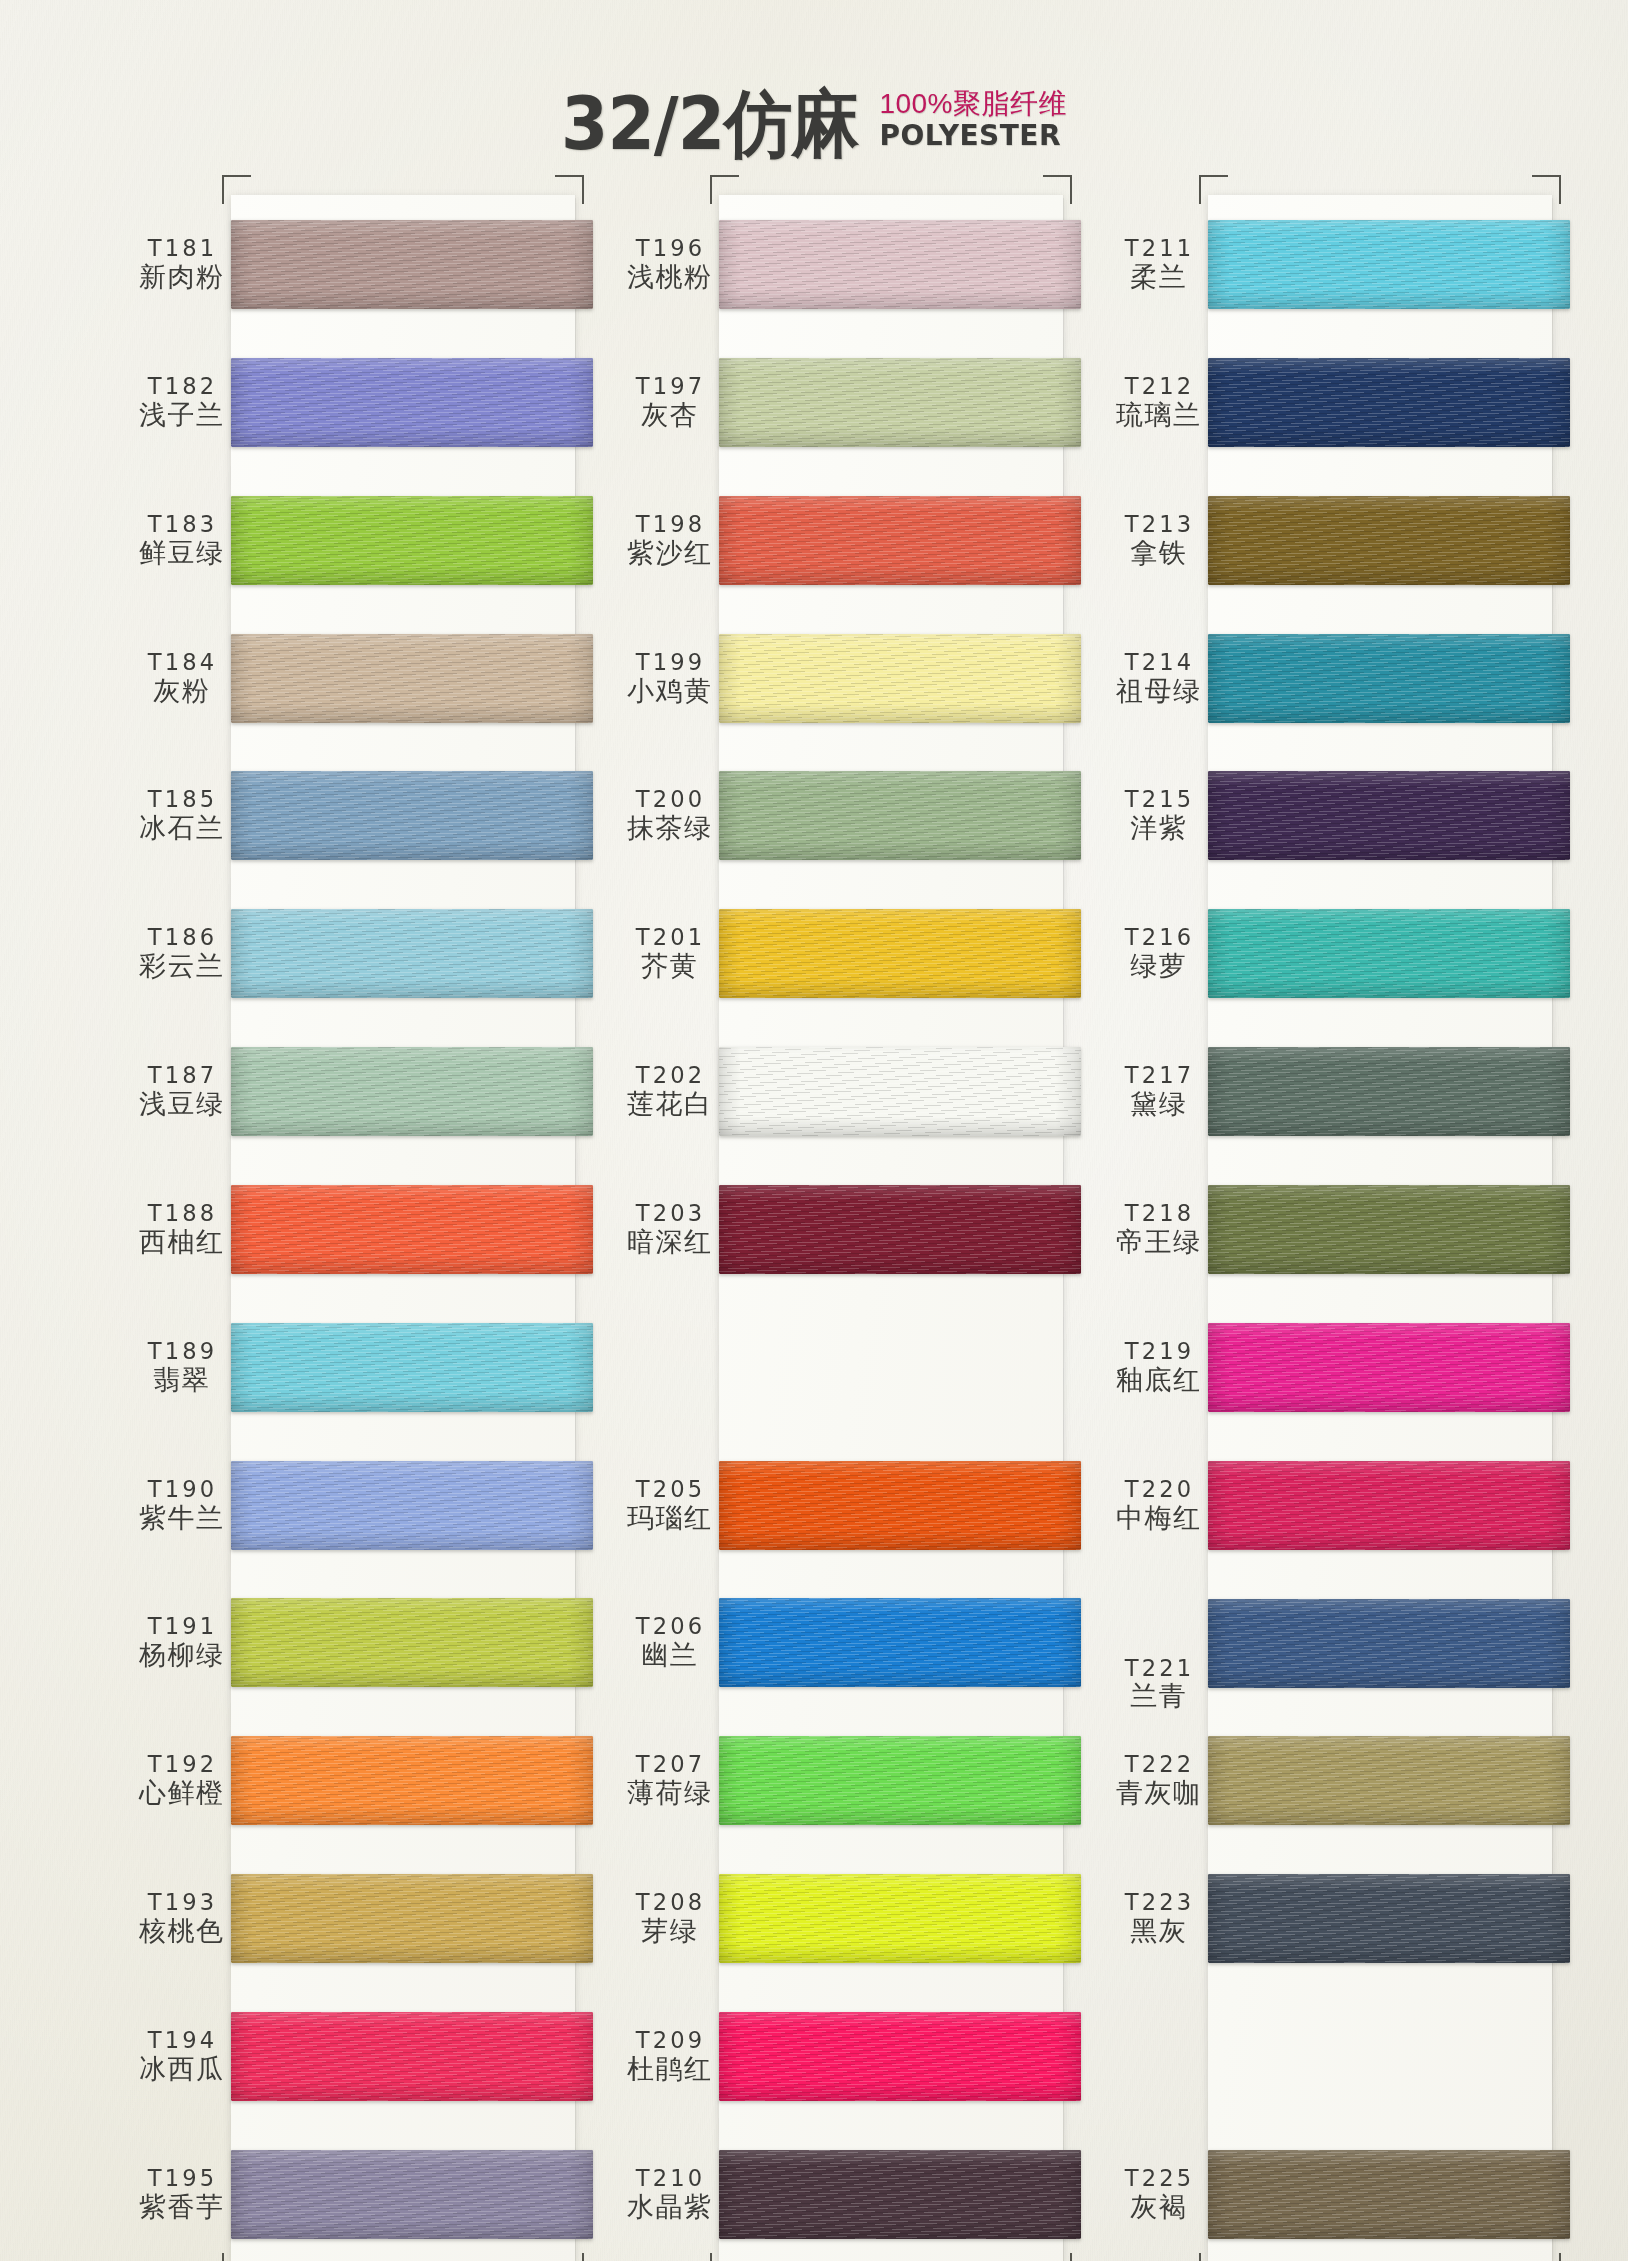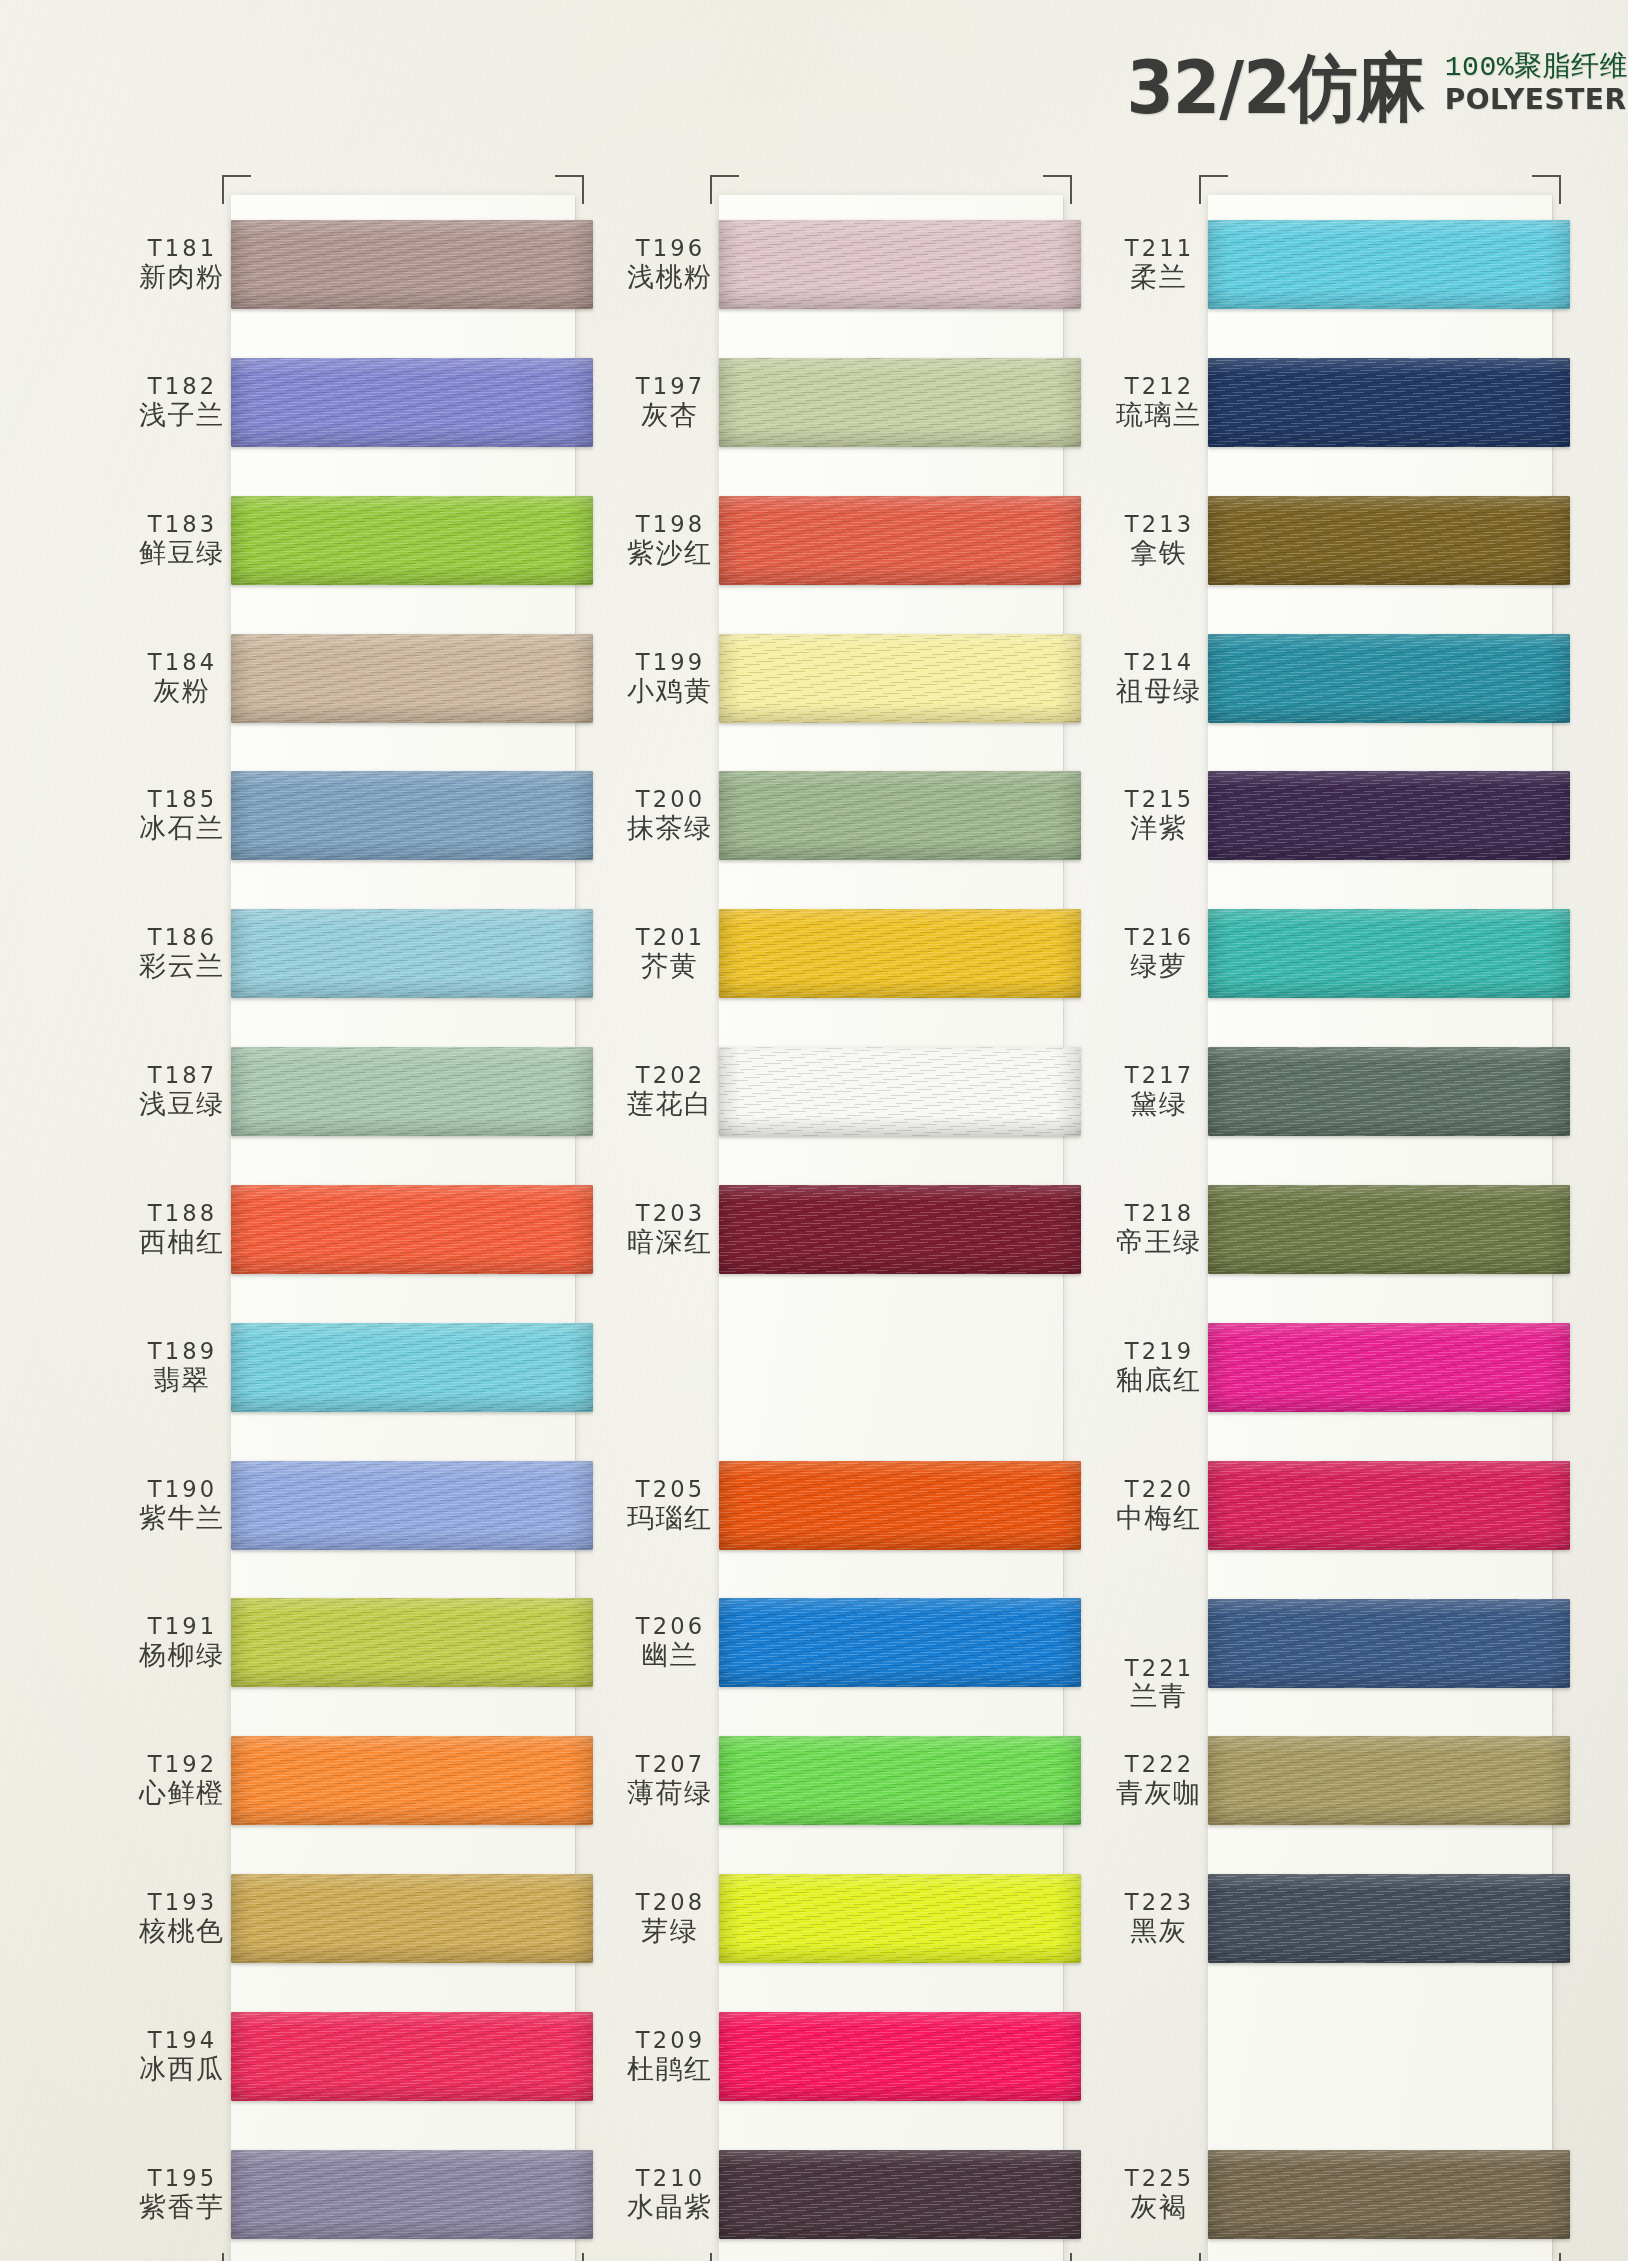--- a/index.html
+++ b/index.html
@@ -18,35 +18,36 @@
     pointer-events:none;
   }
   .paper-grain::after{
     content:"";position:absolute;inset:0;
     background:repeating-linear-gradient(92deg, rgba(0,0,0,0.012) 0px, rgba(0,0,0,0.012) 0.5px, rgba(255,255,255,0.012) 0.9px, rgba(255,255,255,0.012) 1.8px);
   }
 
   
   .header{
     position:absolute;left:0;top:53px;width:1628px;
-    display:flex;justify-content:flex-end;align-items:flex-end;gap:21px;
+    display:flex;justify-content:center;align-items:flex-end;gap:21px;
     z-index:5;
   }
   .title-main{
     font-family:"DejaVu Sans","Liberation Sans",sans-serif;
     font-size:68px;font-weight:bold;color:#3b3b39;
     letter-spacing:-0.9px;line-height:1;
     text-shadow:0.9px 1.4px 1.4px rgba(120,120,110,0.35);
     transform:scaleY(1.08);
   }
   .title-side{display:flex;flex-direction:column;gap:2.7px;padding-bottom:7.2px;}
   .title-cn{
-    font-family:Liberation Mono, monospace;
-    font-size:28px;color:#14532d;line-height:1.05;letter-spacing:0.5px;
+    font-family:Liberation Sans, sans-serif;
+    font-size:28px;color:#be185d;line-height:1.05;letter-spacing:0.5px;
     text-shadow:0.5px 0.9px 0.9px rgba(120,120,110,0.3);
+    margin-top:36px;
   }
   .title-en{
     font-family:"DejaVu Sans","Liberation Sans",sans-serif;
     font-size:28px;font-weight:bold;color:#3b3b39;line-height:1.05;letter-spacing:0.5px;
     text-shadow:0.5px 0.9px 0.9px rgba(120,120,110,0.3);
   }
 
   
   .columns{position:absolute;left:0;top:0;width:1628px;height:2342px;z-index:4;}
   .column{position:absolute;top:175px;height:2107px;}

